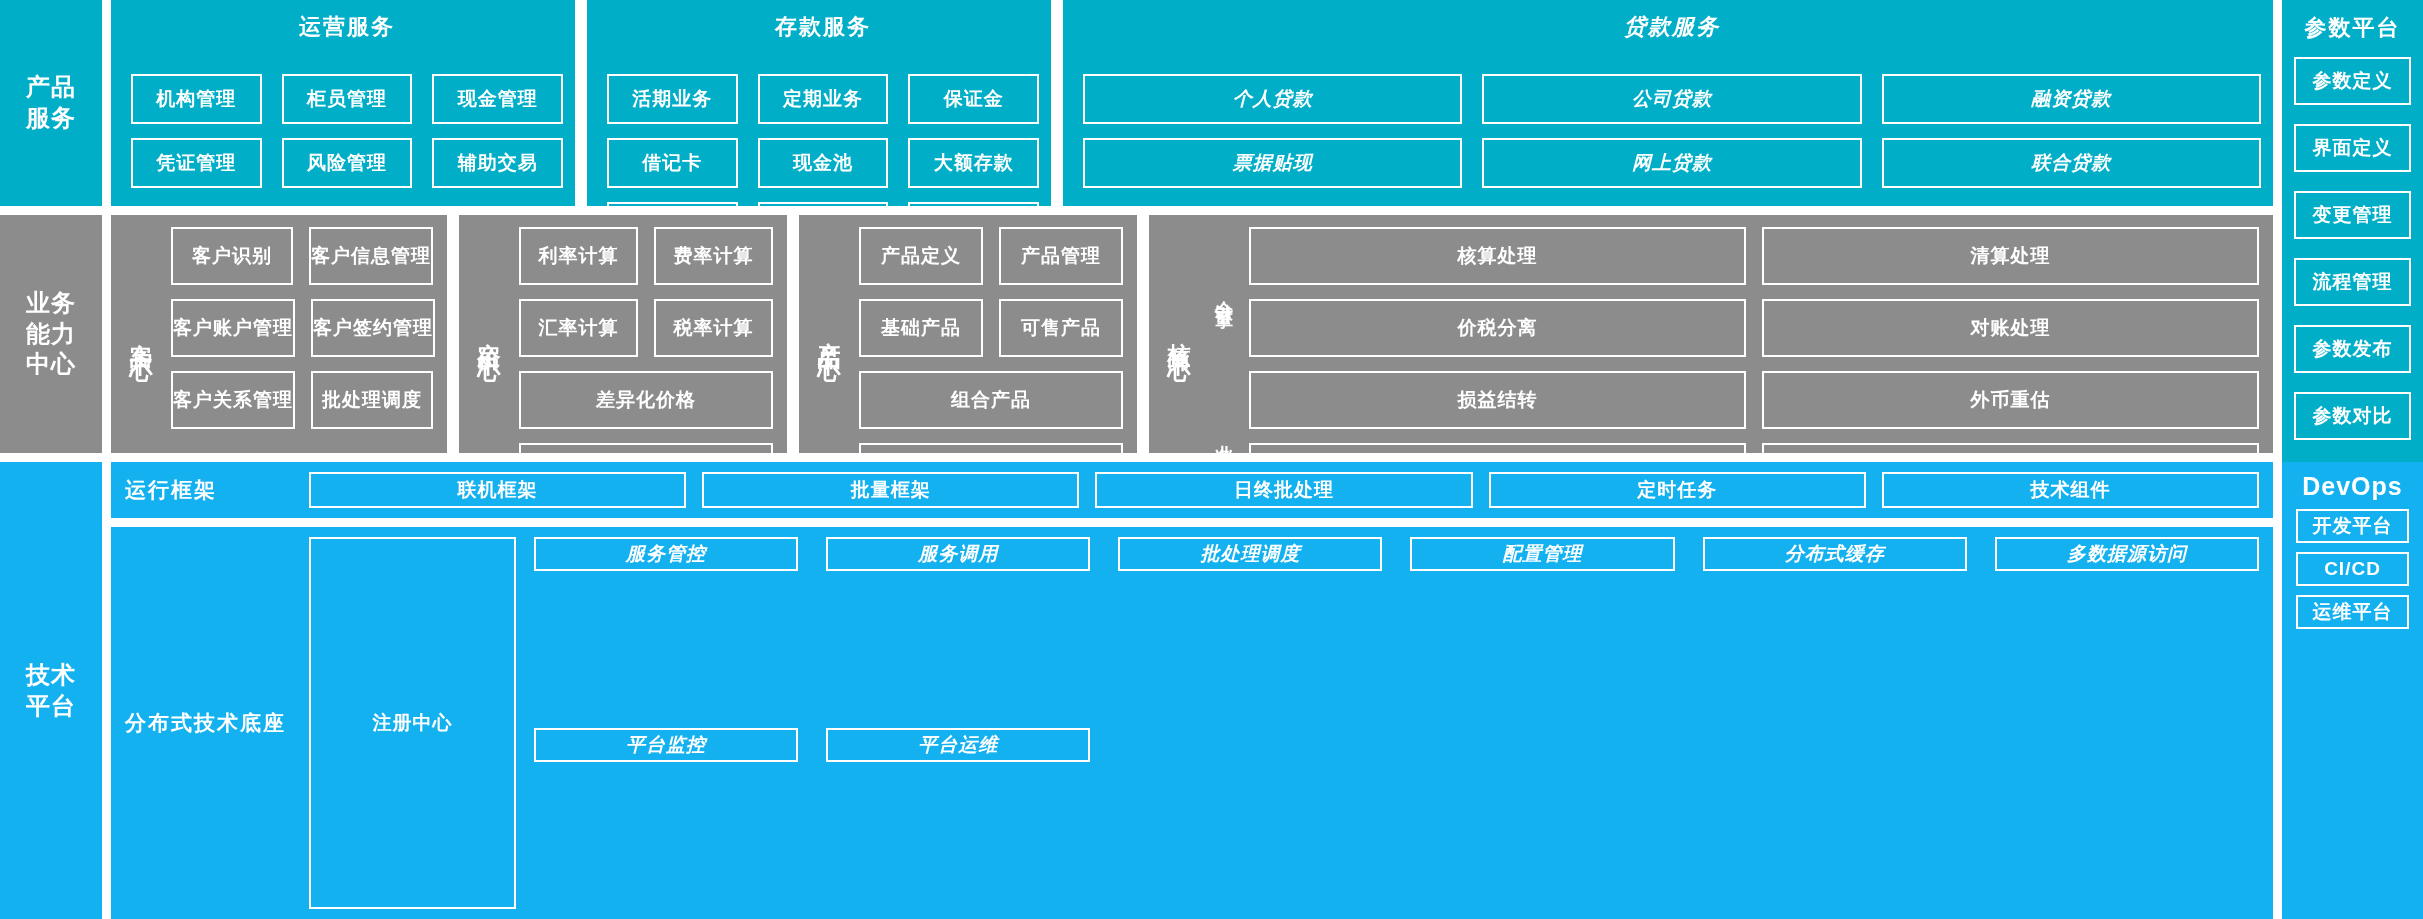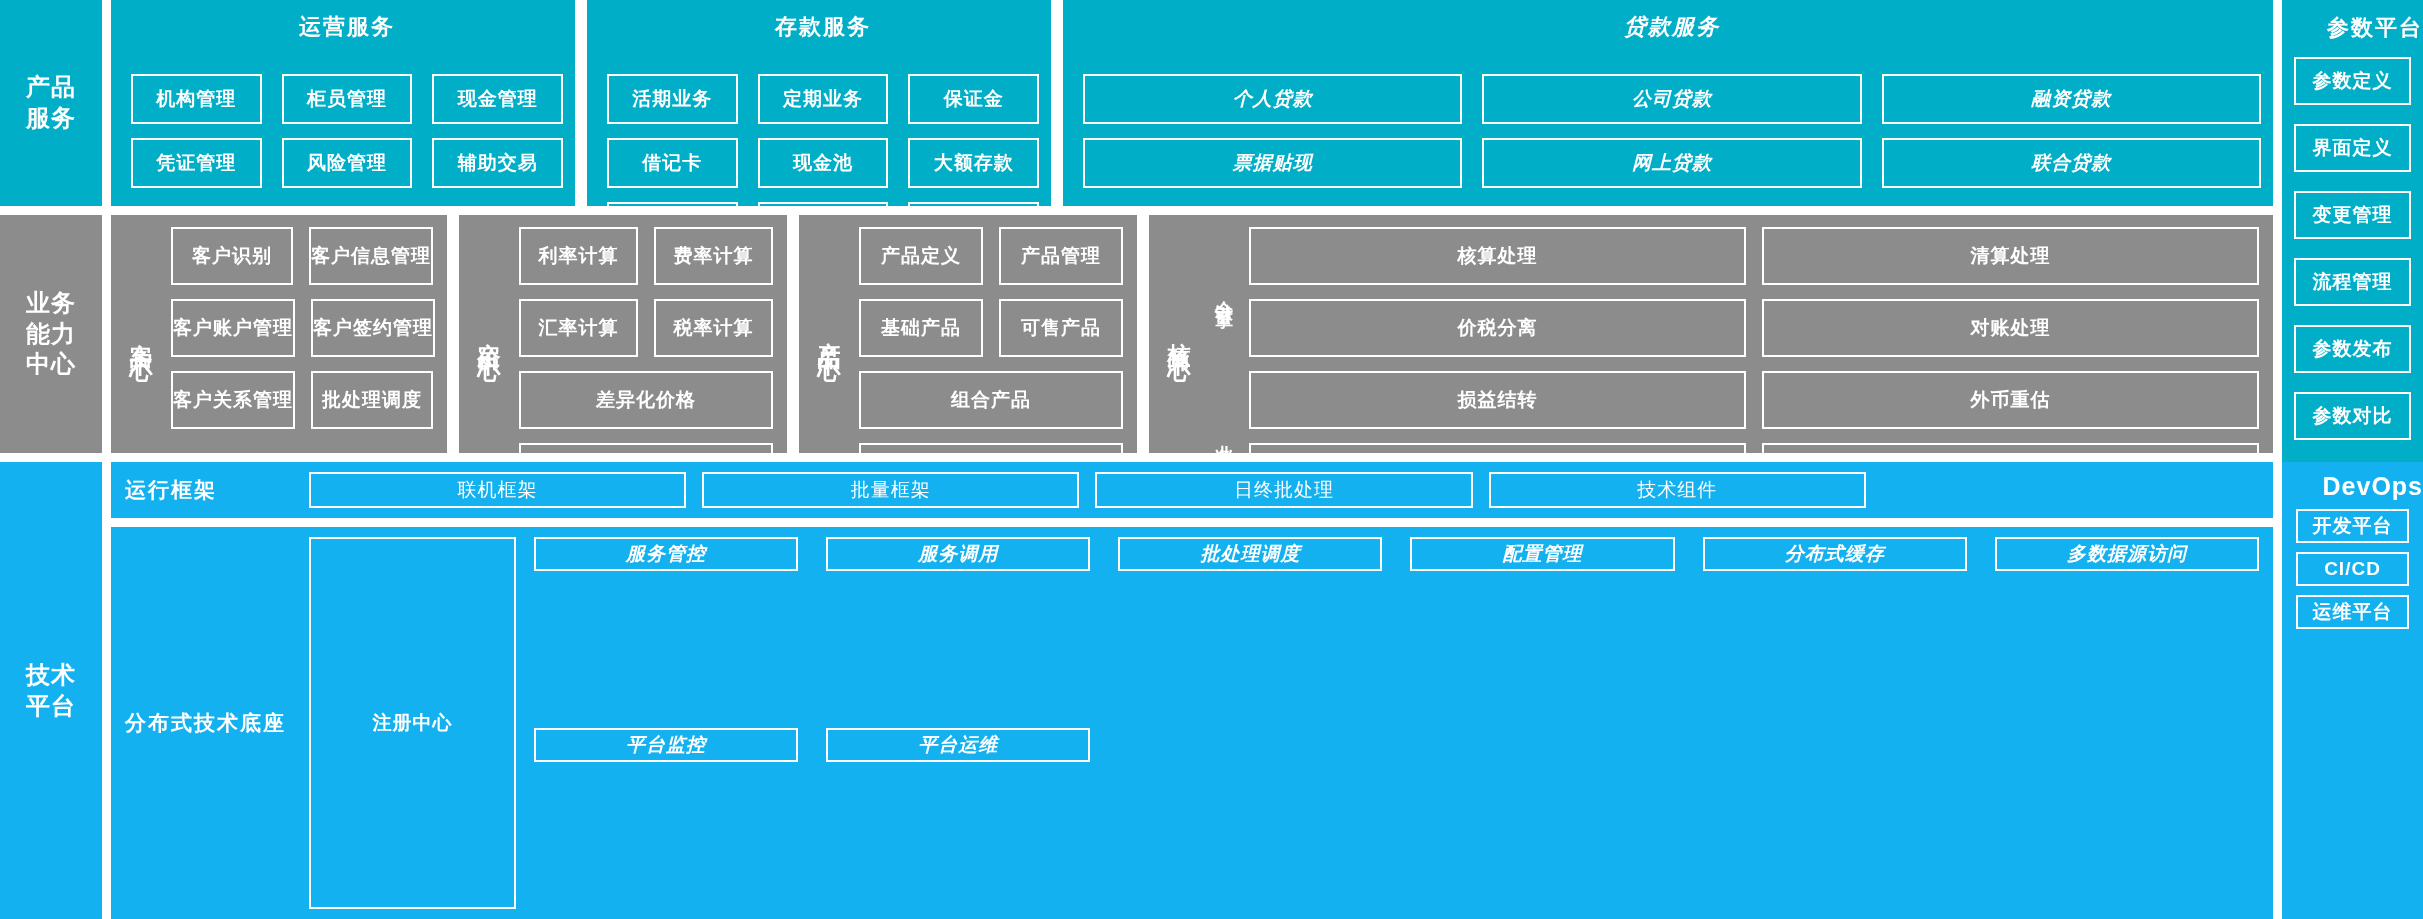--- a/index.html
+++ b/index.html
@@ -24,21 +24,21 @@
     text-align:center;font-weight:bold;font-size:24px;line-height:1.28;
     letter-spacing:1px;
   }
 
   
   .band-main{flex:1 1 auto;display:flex;gap:12px;min-width:0;}
 
   
   .side{
     width:141px;flex:0 0 141px;
-    display:flex;flex-direction:column;align-items:flex-end;
+    display:flex;flex-direction:column;align-items:center;
   }
 
   
   .group{
     display:flex;flex-direction:column;
     padding:8px 12px 14px 20px;
     min-width:0;
     gap:20px;
   }
   .group-title{
@@ -104,21 +104,21 @@
   
   .tech-main{flex:1 1 auto;display:flex;flex-direction:column;gap:9px;min-width:0;}
   .tech-row{display:flex;align-items:center;gap:18px;padding:10px 14px;min-width:0;}
   .tech-label{
     flex:0 0 166px;font-size:21px;font-weight:bold;letter-spacing:2px;white-space:nowrap;
   }
   .tech-cells{flex:1 1 auto;display:grid;grid-template-columns:repeat(5,1fr);gap:16px;}
   .tcell{
     border:2px solid #ffffff;height:32px;
     display:flex;align-items:center;justify-content:center;
-    font-size:19px;font-weight:normal;letter-spacing:1px;white-space:nowrap;
+    font-size:19px;font-weight:bold;letter-spacing:1px;white-space:nowrap;
   }
   .tech-row2{display:flex;align-items:stretch;gap:18px;padding:10px 14px;min-width:0;}
   .reg{
     flex:0 0 203px;border:2px solid #ffffff;
     display:flex;align-items:center;justify-content:center;
     font-size:19px;font-weight:bold;letter-spacing:1px;
   }
   .stack-grid{flex:1 1 auto;display:grid;grid-template-columns:repeat(6,1fr);gap:10px 28px;font-style:italic;}
   .scell{
     border:2px solid #ffffff;height:30px;
@@ -315,20 +315,21 @@
     </div>
 
     <div class="tech-main">
 
       <div class="tech-row blue">
         <div class="tech-label">运行框架</div>
         <div class="tech-cells">
           <div class="tcell">联机框架</div>
           <div class="tcell">批量框架</div>
           <div class="tcell">日终批处理</div>
+          <div class="tcell">定时任务</div>
           <div class="tcell">技术组件</div>
         </div>
       </div>
 
       <div class="tech-row2 blue" style="flex:1 1 auto;">
         <div class="tech-label" style="display:flex;align-items:center;">分布式技术底座</div>
         <div class="reg">注册中心</div>
         <div class="stack-grid">
           <div class="scell">服务管控</div>
           <div class="scell">服务调用</div>

